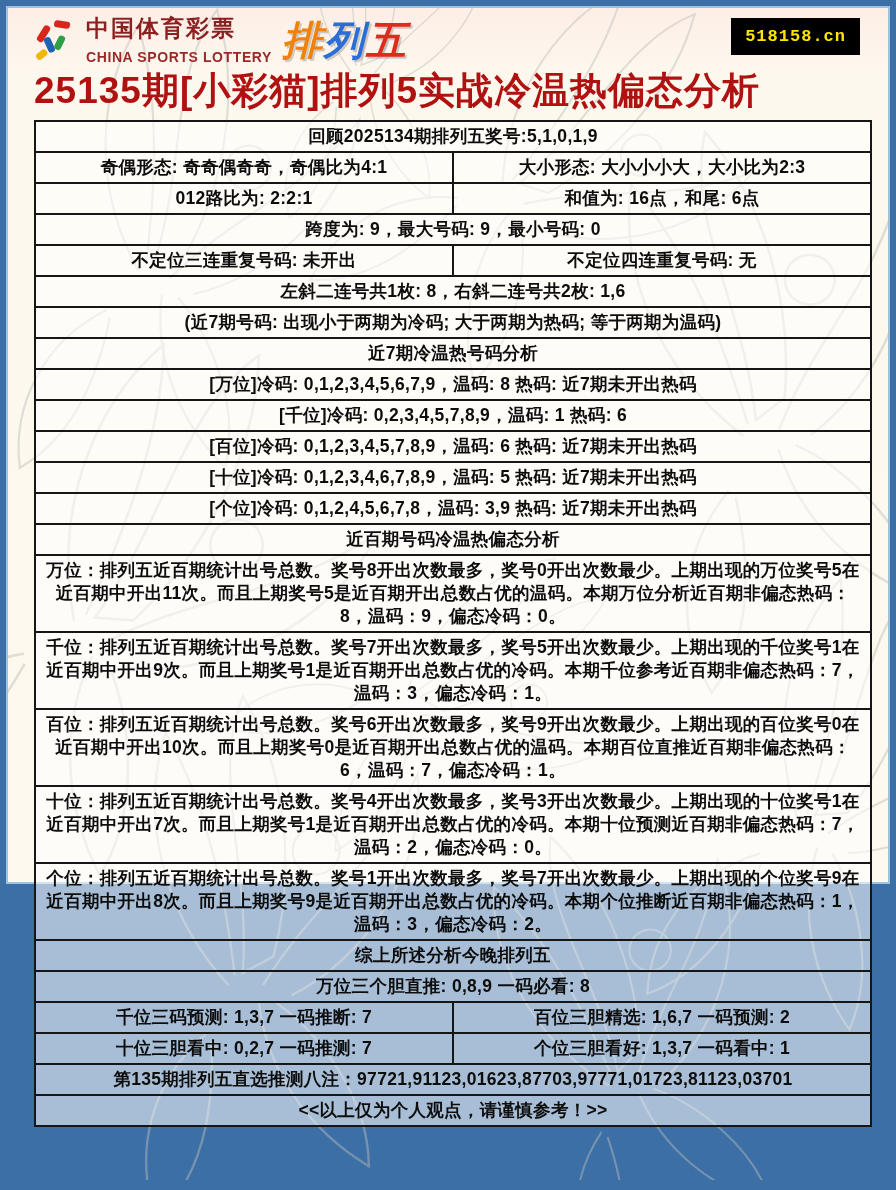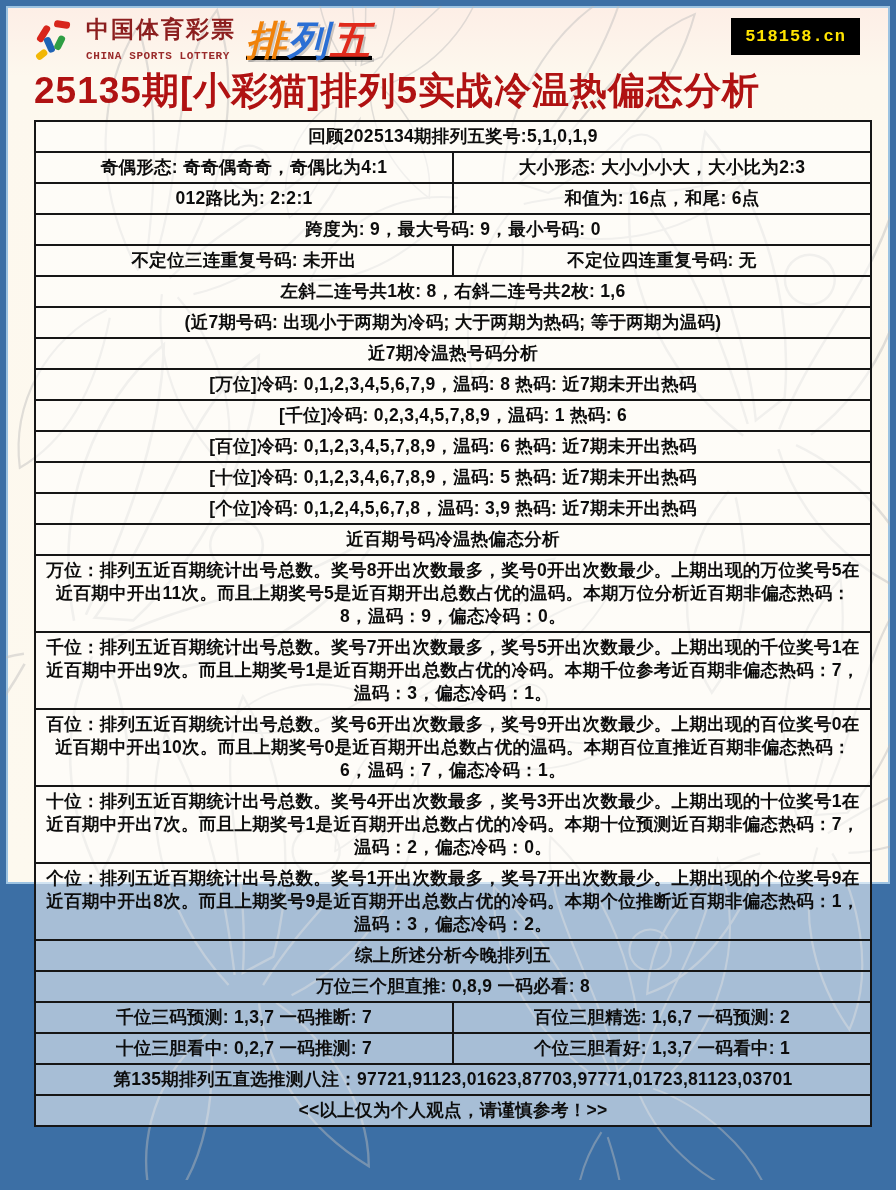--- a/index.html
+++ b/index.html
@@ -17,26 +17,25 @@
     position:relative;
   }
   .bg-art { position:absolute; inset:0; pointer-events:none; opacity:.45; }
   .content { position:relative; z-index:2; padding:4px 28px 0 28px; }
 
   
   .header { height:56px; display:flex; align-items:center; position:relative; padding-top:4px; }
   .logo-mark { width:46px; height:46px; flex:0 0 auto; }
   .brand { margin-left:6px; line-height:1; }
   .brand-cn { color:#8c1f1f; font-size:23px; font-weight:bold; letter-spacing:2px; }
-  .brand-en { color:#9a2a2a; font-size:11px; font-weight:bold; letter-spacing:.6px; margin-top:10px;font-family:Liberation Mono, monospace; }
+  .brand-en { color:#9a2a2a; font-size:14px; font-weight:bold; letter-spacing:.6px; margin-top:10px; }
   .product {
     margin-left:10px; font-size:40px; font-weight:900; font-style:italic;
     letter-spacing:2px; line-height:1; text-shadow:2px 2px 0 rgba(120,120,120,.35);
     white-space:nowrap;
-    text-decoration:underline;
   }
   .product .c1{ color:#f0820a; } .product .c2{ color:#2b6fd4; } .product .c3{ color:#e02a1c; }
   .badge {
     position:absolute; right:2px; top:8px;
     background:#000; color:#ffe400;
     font-family:"Liberation Mono","DejaVu Sans Mono",monospace;
     font-size:17px; font-weight:bold;
     padding:9px 14px; letter-spacing:1px;margin-left:28px;
   }
 

